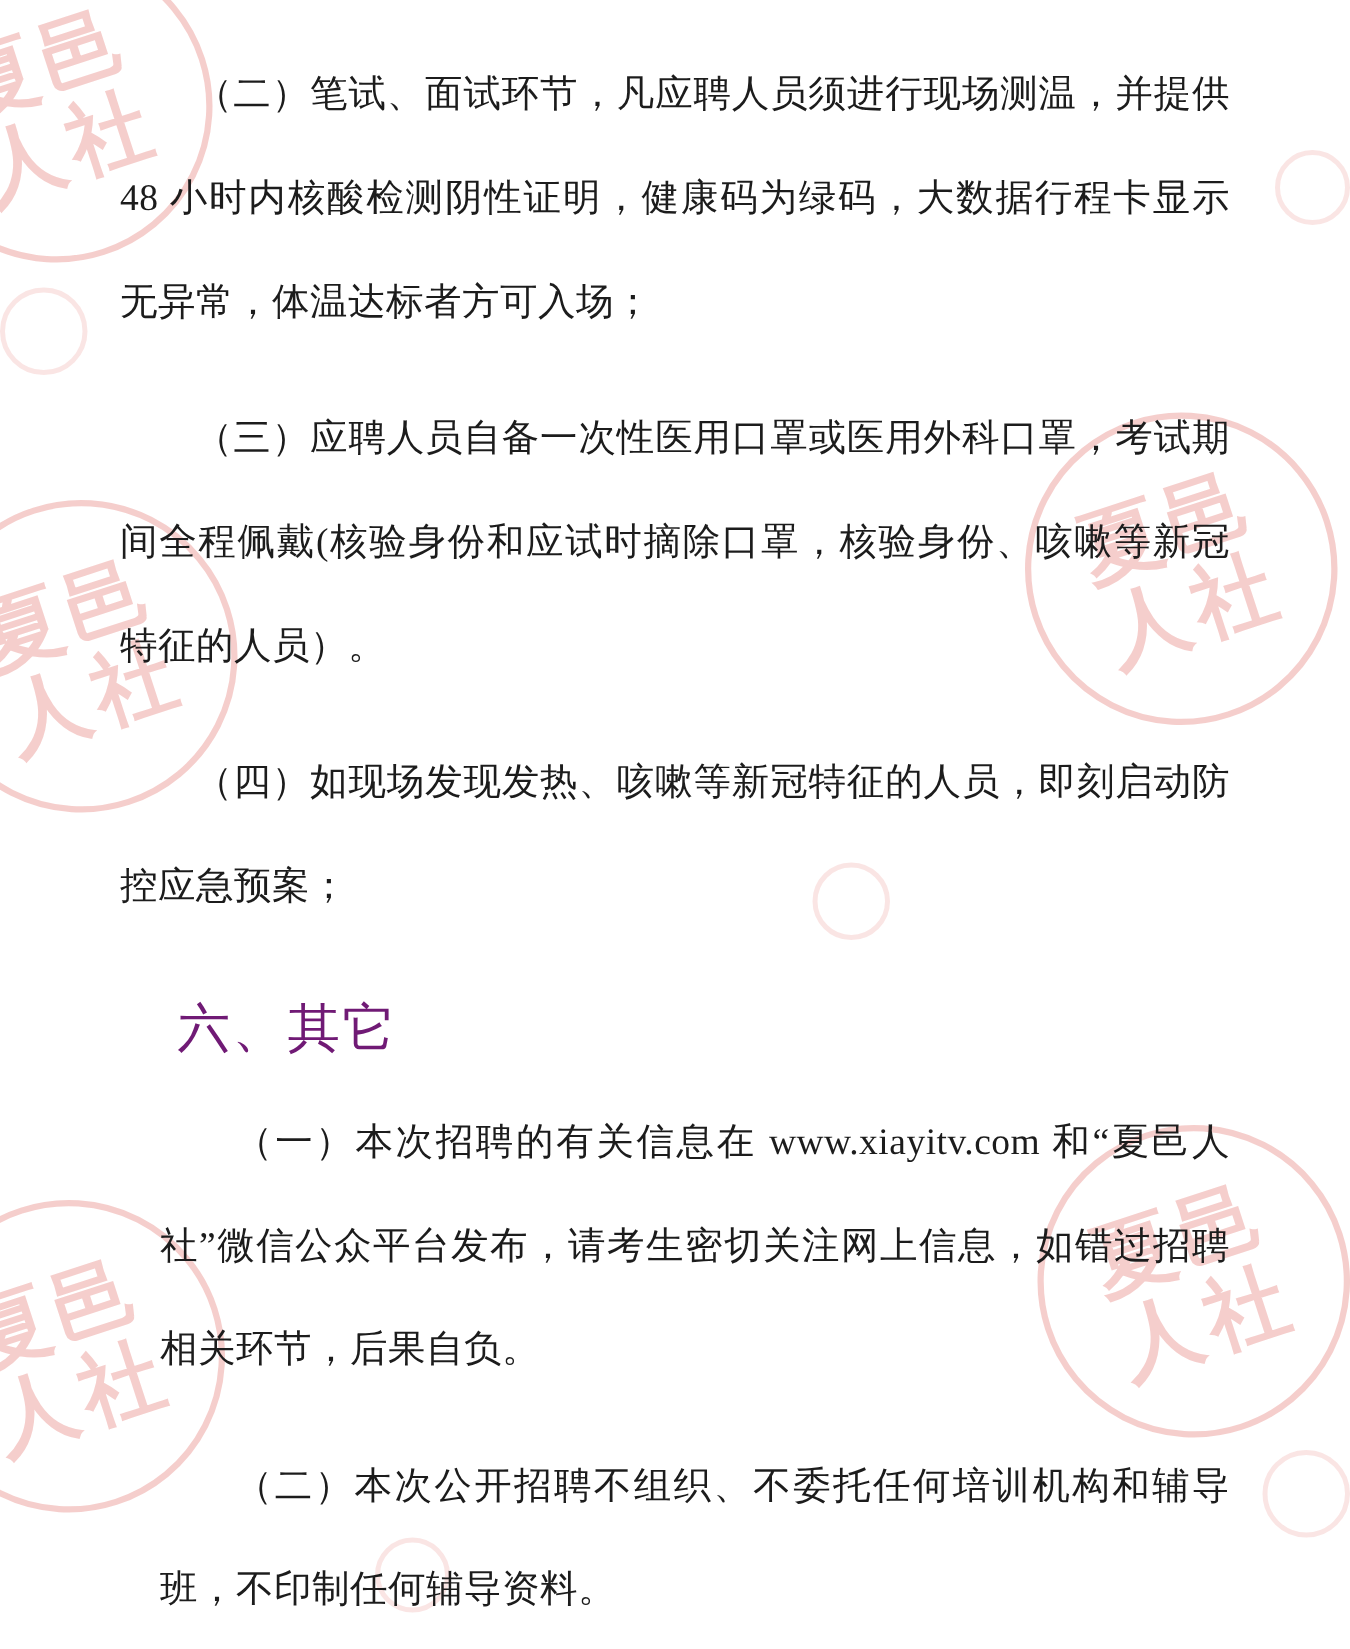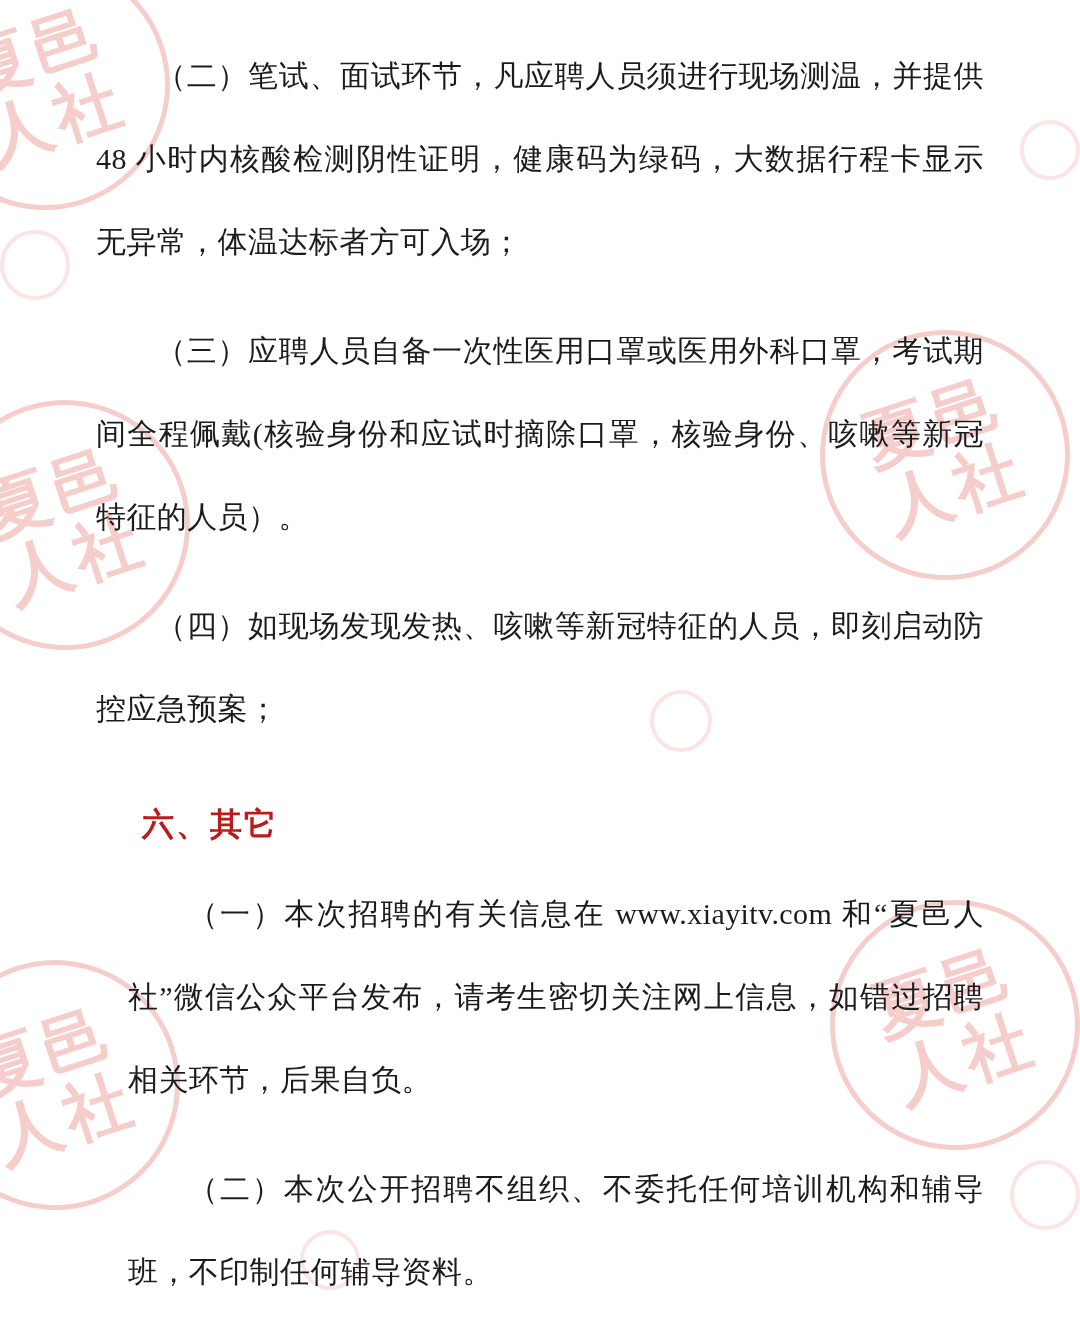--- a/index.html
+++ b/index.html
@@ -69,27 +69,27 @@
     letter-spacing: 0.4px;
     color: #1c1c1c;
   }
   .para.indent {
     text-indent: 60px;
   }
   .para.tight {
     margin-bottom: 20px;
   }
   .section-heading {
-    font-size: 32px;
-    font-weight: bold;
+    font-size: 42px;
+    font-weight: normal;
     line-height: 60px;
     margin: 44px 0 18px 0;
     text-indent: 46px;
     letter-spacing: 2px;
-    color: #b91c1c;
+    color: #701a75;
   }
   .para.no-indent {
     text-indent: 60px;
     margin-left: 32px;
   }
 </style>
 </head>
 <body>
 
 <div class="watermark-layer">

